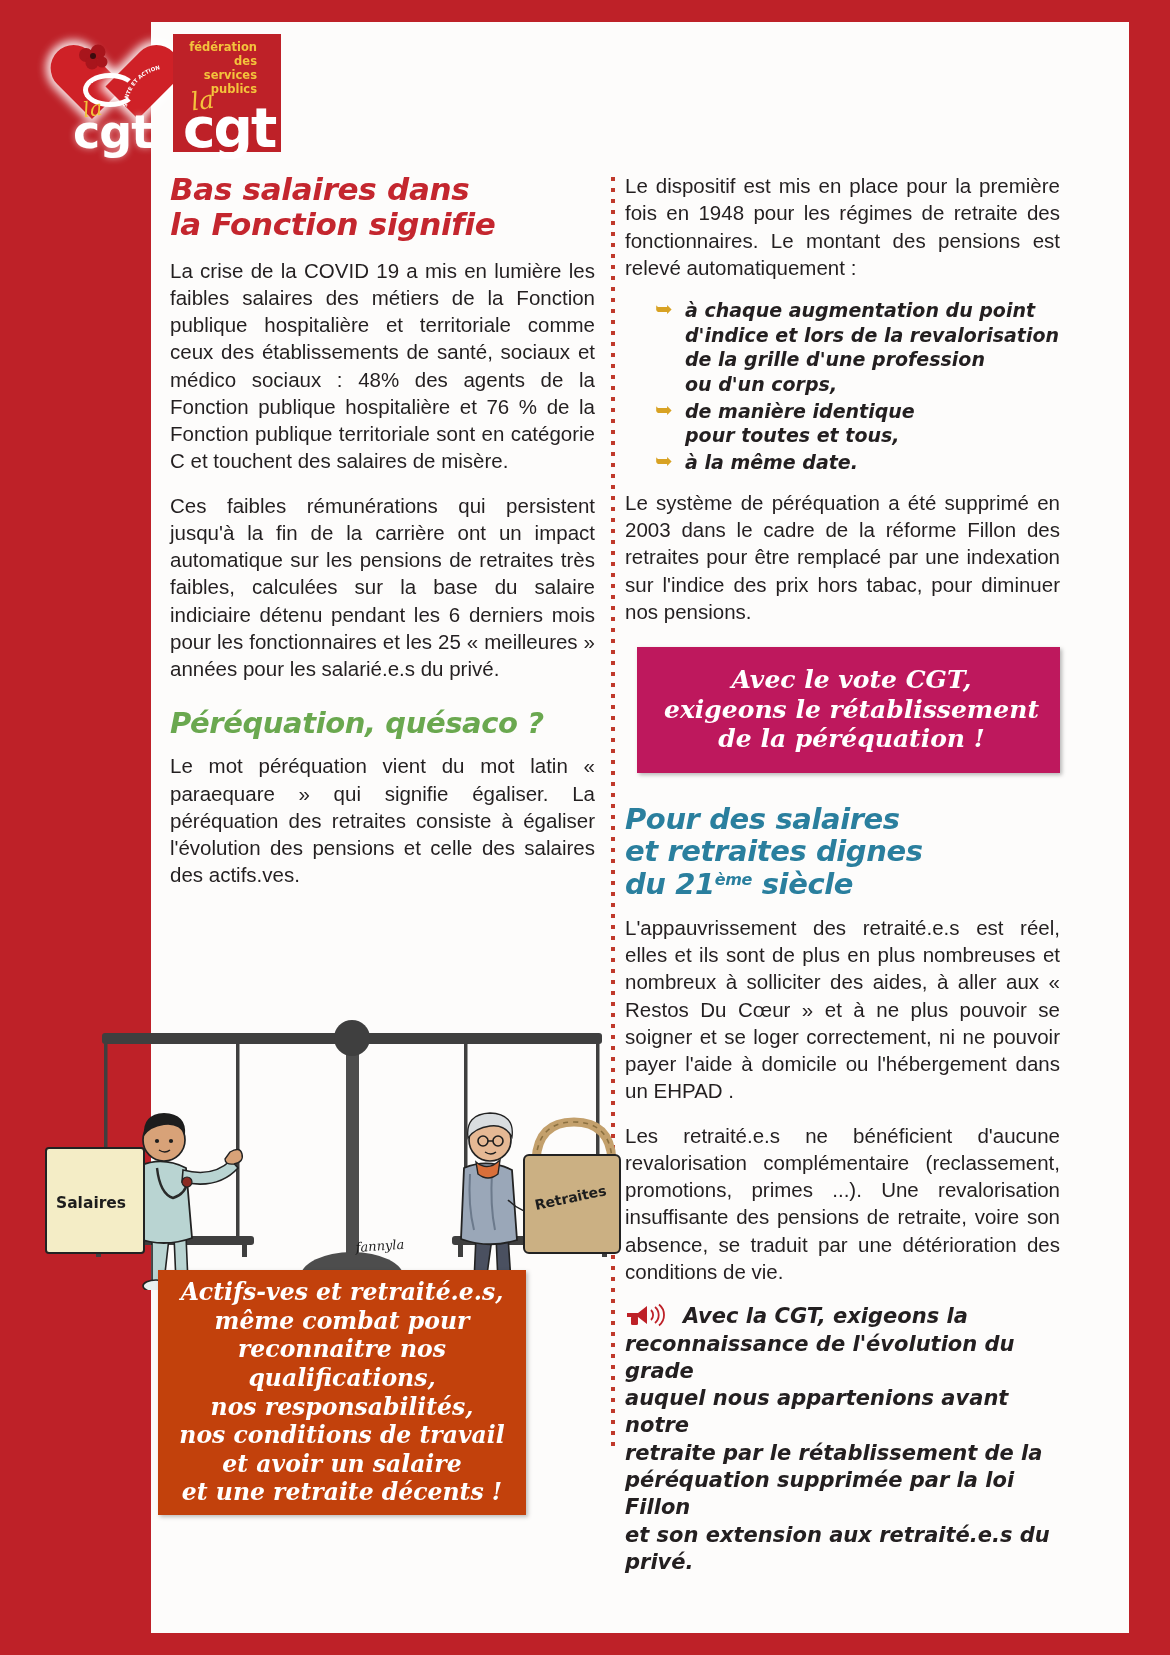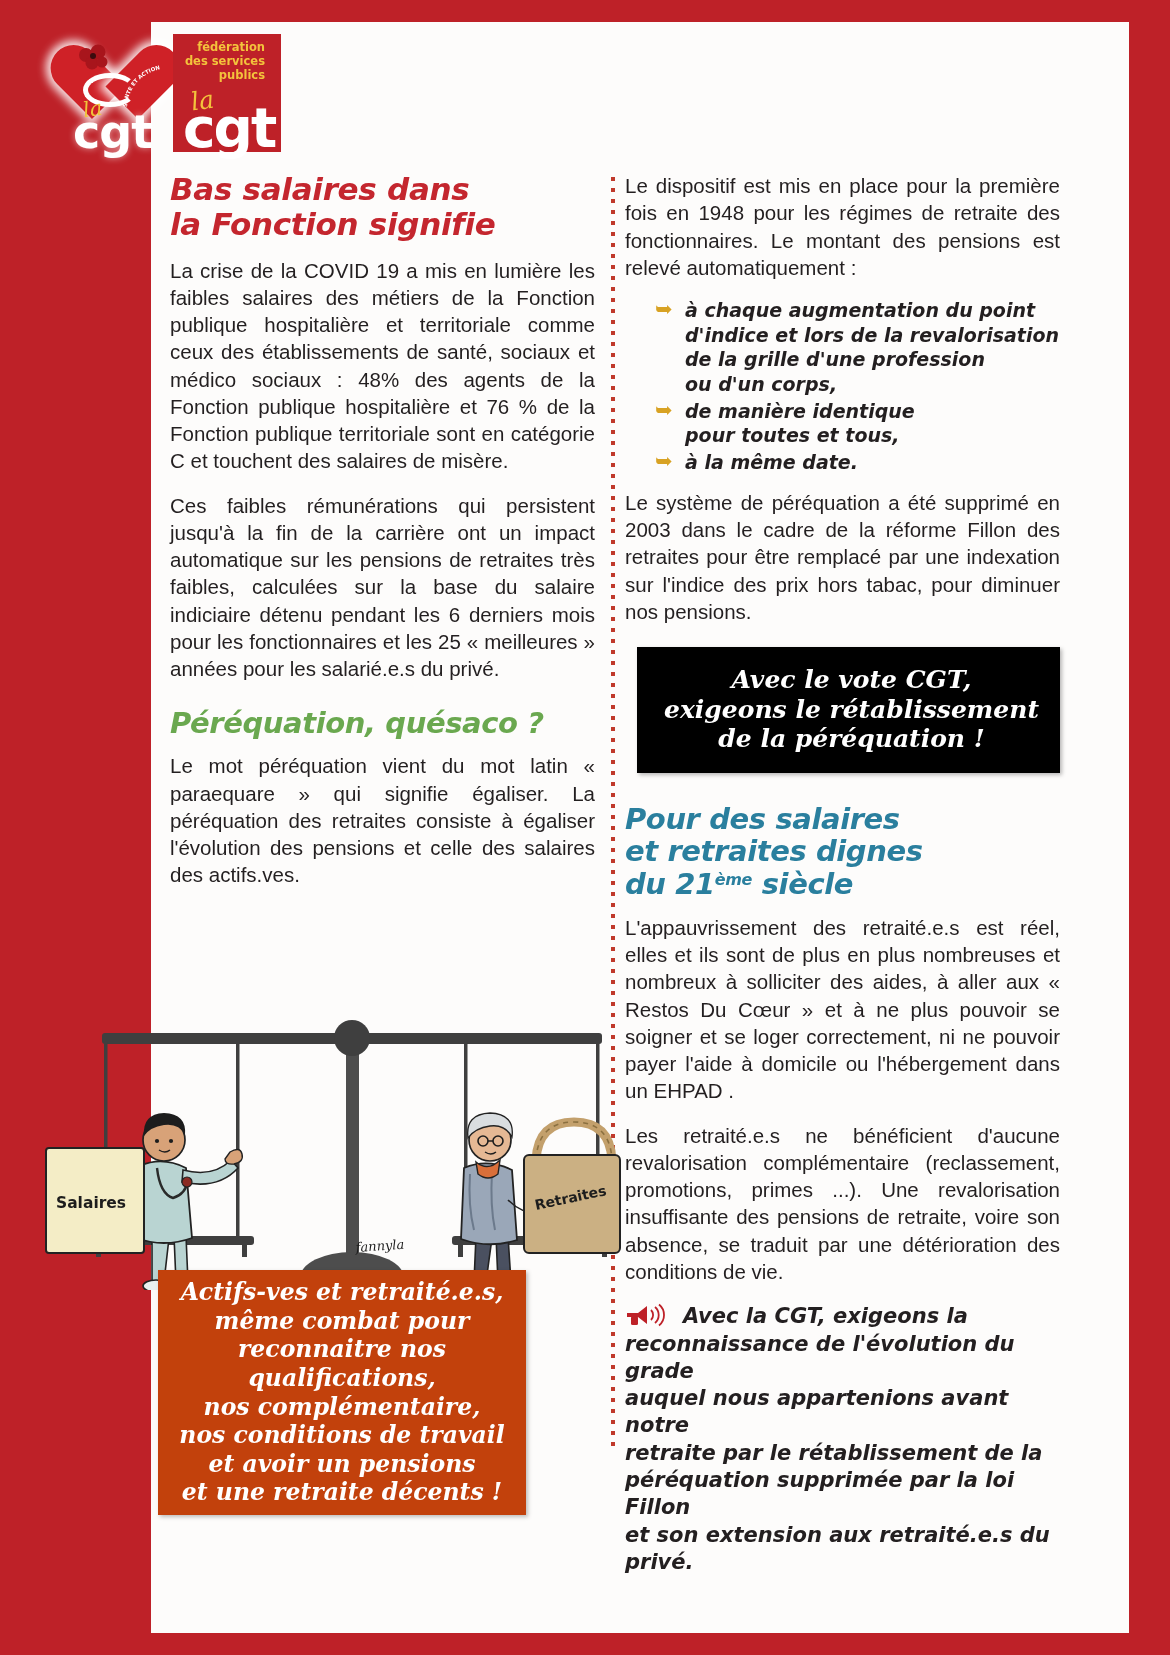--- a/index.html
+++ b/index.html
@@ -98,21 +98,21 @@
     font-size: 21px;
     color: #f0c43a;
     z-index: 5;
     transform: rotate(-8deg);
   }
   .logo-fsp {
     position: absolute;
     left: 132px; top: 12px;
     width: 108px; height: 118px;
     background: #be2128;
-    padding: 6px 16px 0 8px;
+    padding: 6px 24px 0 8px;
   }
   .fsp-lines {
     text-align: right;
     color: #f3c33c;
     font-family: "DejaVu Sans", sans-serif;
     font-weight: bold;
     font-size: 11.5px;
     line-height: 1.22;
   }
   .fsp-la {
@@ -221,21 +221,21 @@
     color: #d8a223;
     font-size: 21px;
     line-height: 18px;
     font-style: normal;
     font-weight: bold;
   }
 
   .red-callout {
     position: relative;
     margin: 22px 0 30px 12px;
-    background: #000000;
+    background: #be185d;
     padding: 18px 8px 19px 14px;
     text-align: center;
     box-shadow: 2px 2px 4px rgba(0,0,0,0.28);
   }
   .red-callout .ctext {
     font-family: "DejaVu Serif", serif;
     font-style: italic;
     font-weight: bold;
     font-size: 25px;
     line-height: 1.18;
@@ -479,19 +479,19 @@
       <text x="332" y="292" font-family="DejaVu Serif, serif" font-style="italic" font-size="13" fill="#1d1d1d" transform="rotate(-4 332 292)">fannyla</text>
     </svg>
   </div>
 
   <div class="teal-box">
     <div class="ttext">
       <span>Actifs-ves et retraité.e.s,</span><br>
       <span>même combat pour</span><br>
       <span>reconnaitre nos</span><br>
       <span>qualifications,</span><br>
-      <span>nos complémentaire,</span><br>
+      <span>nos responsabilités,</span><br>
       <span>nos conditions de travail</span><br>
-      <span>et avoir un pensions</span><br>
+      <span>et avoir un salaire</span><br>
       <span>et une retraite décents !</span>
     </div>
   </div>
 </div>
 
 </body></html>

